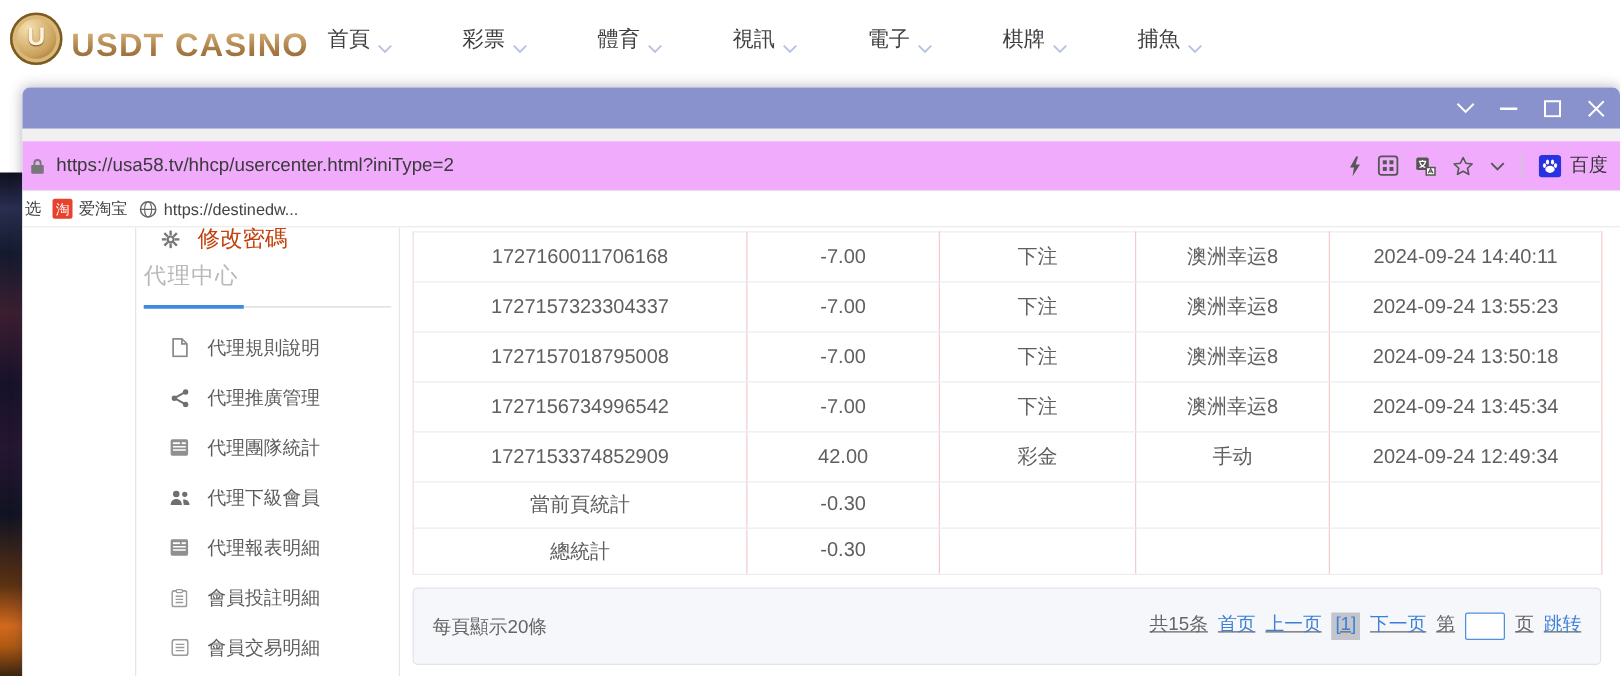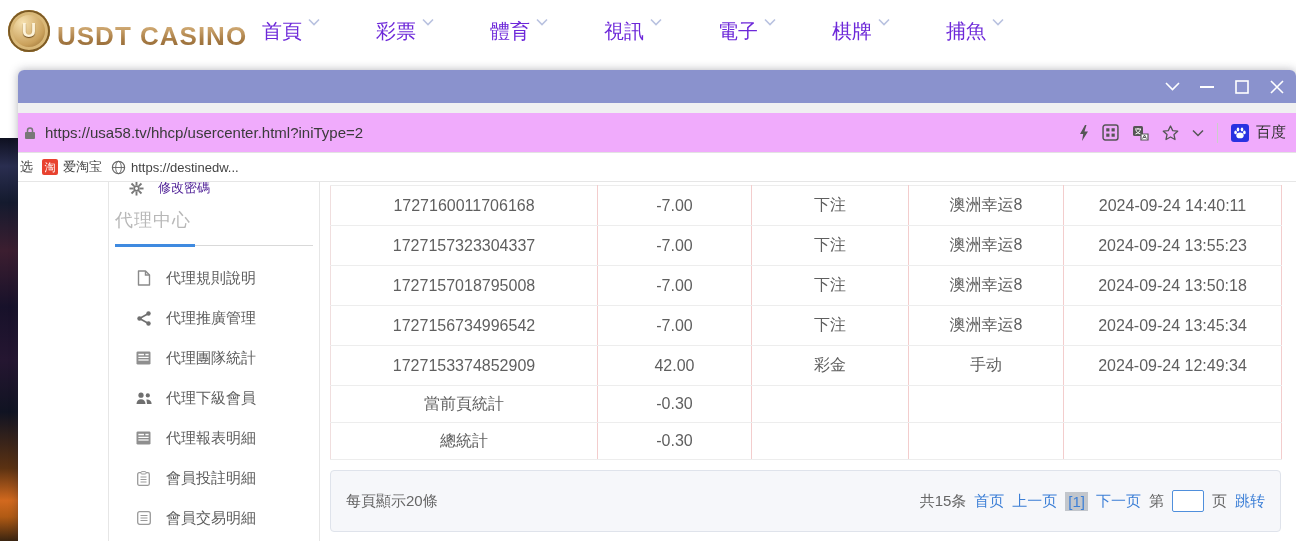--- a/index.html
+++ b/index.html
@@ -13,21 +13,21 @@
   .logo-circle { width:42px; height:42px; border-radius:50%;
     background:radial-gradient(circle at 35% 30%, #f6e0ae, #caa15c 55%, #8a6228 85%, #6b4a1c);
     box-shadow:inset 0 0 0 2px #7c5a24, inset 0 0 0 5px #d9b878; position:relative; }
   .logo-letter { position:absolute; left:0; top:0; width:42px; height:42px; display:flex;
     align-items:center; justify-content:center; color:#fdf3d9; font-size:20px; font-weight:bold;
     text-shadow:0 1px 1px #6b4a1c; }
   .logo-text { font-size:26px; font-weight:bold; letter-spacing:1px;
     background:linear-gradient(180deg,#d9b47e 10%, #a87c44 60%, #8a6234);
     -webkit-background-clip:text; background-clip:text; color:transparent;margin-top:12px; }
   .nav-items { position:absolute; left:262px; top:0; height:62px; display:flex; align-items:center; gap:56px; }
-  .nav-item { display:flex; align-items:flex-start; gap:6px; font-size:20px; color:#6d28d9; cursor:pointer; }
+  .nav-item { display:flex; align-items:flex-end; gap:6px; font-size:17px; color:#404040; cursor:pointer; }
 
   
   .left-art { position:absolute; left:0; top:138px; width:18px; height:403px;
     background:linear-gradient(180deg,#0e1020 0%, #2a2e50 7%, #141a2e 16%, #3c1e30 28%,
       #17112a 42%, #251631 55%, #101322 68%, #5c3212 82%, #d2691e 90%, #b05a14 94%, #3a2410 100%); }
 
   
   .window { position:absolute; left:18px; top:70px; width:1278px; height:471px; background:#fff;
     border-radius:6px 6px 0 0; box-shadow:0 0 10px rgba(40,40,60,.35); }
   .titlebar { position:absolute; left:0; top:0; width:100%; height:33px; background:#8a92cd;
@@ -48,41 +48,41 @@
   .tb-icon { width:16px; height:16px; background:#e8422f; border-radius:2px; color:#fff; font-size:11px;
     display:flex; align-items:center; justify-content:center; }
   .bm-item { cursor:pointer; display:flex; align-items:center; gap:5px; }
 
   
   .content { position:absolute; left:0; top:112px; width:100%; height:359px; background:#fff; overflow:hidden; }
 
   .sidebar { position:absolute; left:90px; top:0; width:212px; height:359px;
     border-left:1px solid #e6e6e6; border-right:1px solid #e6e6e6; }
   .chg-pwd { position:absolute; left:20px; top:-3px; display:flex; align-items:center; gap:14px;
-    font-size:13px; color:#4c1d95; cursor:pointer; }
+    font-size:18px; color:#c2410c; cursor:pointer; }
   .side-title { position:absolute; left:6px; top:26px; font-size:18px; color:#b8b8b8; letter-spacing:1px; }
   .side-rule { position:absolute; left:6px; top:63px; width:198px; height:1px; background:#d9d9d9; }
   .side-rule-blue { position:absolute; left:6px; top:62px; width:80px; height:3px; background:#3f8ae0; }
   .side-menu { position:absolute; left:0; top:76px; width:100%; }
   .side-item { height:40px; display:flex; align-items:center; gap:14px; padding-left:26px;
     font-size:15px; color:#5d5d5d; cursor:pointer; }
   .side-item .ic { width:17px; display:flex; justify-content:center; }
 
   .main { position:absolute; left:312px; top:0; width:951px; height:359px; }
   table.bets { width:951px; border-collapse:collapse; table-layout:fixed; margin-top:3px; }
   table.bets td { border-right:1px solid #f3cdcd; border-bottom:1px solid #ededed;
     text-align:center; font-size:16px; color:#5f5f5f; height:40px; background:#fff; }
   table.bets tr.summary td { height:37px; }
   table.bets td:first-child { border-left:1px solid #f0dede; }
   table.bets tr:first-child td { border-top:1px solid #ededed; }
 
   .pager { position:absolute; left:0; top:288px; width:951px; height:62px; background:#f6f7fa;
     border:1px solid #dfe3eb; border-radius:4px; display:flex; align-items:center;
     justify-content:space-between; padding:0 15px; font-size:15px; color:#666; }
-  .pager-right { display:flex; align-items:center; gap:8px; }
+  .pager-right { display:flex; gap:8px;text-decoration:underline; }
   .plink { color:#3c7fd6; cursor:pointer; }
   .pcur { background:#c2c6cc; color:#3c7fd6; padding:1px 3px; }
   .pjump-input { width:32px; height:22px; border:1px solid #4f8fdc; border-radius:2px; background:#fff; }
 </style>
 </head>
 <body>
 
 <div class="page">
 
   <div class="casino-nav">

